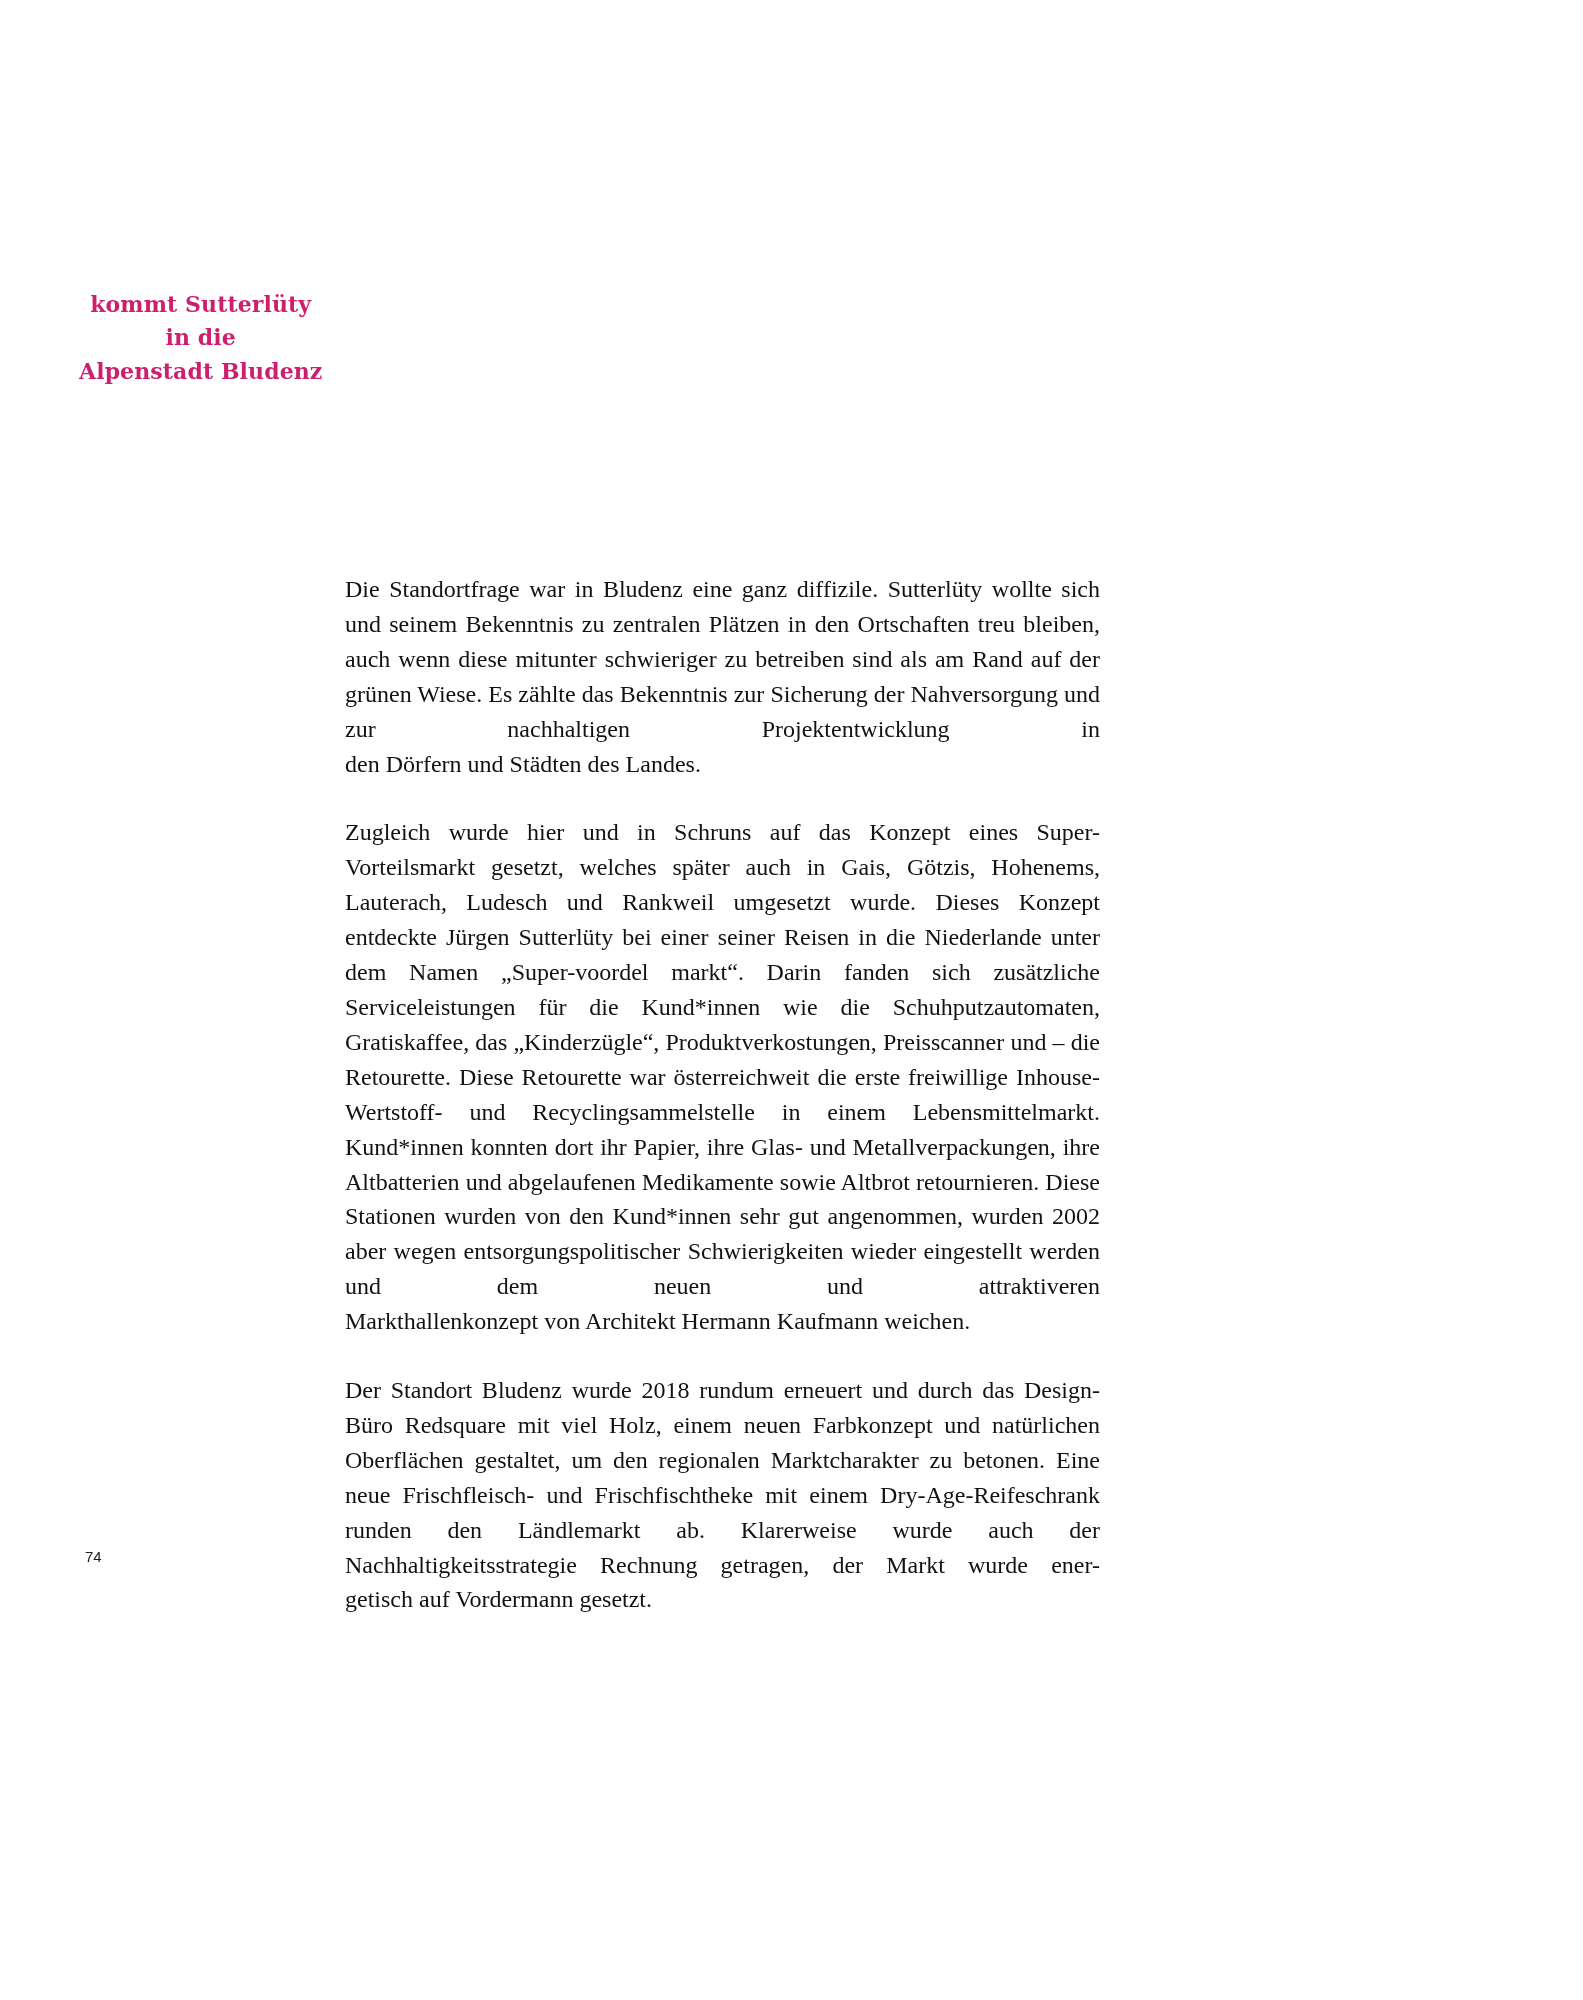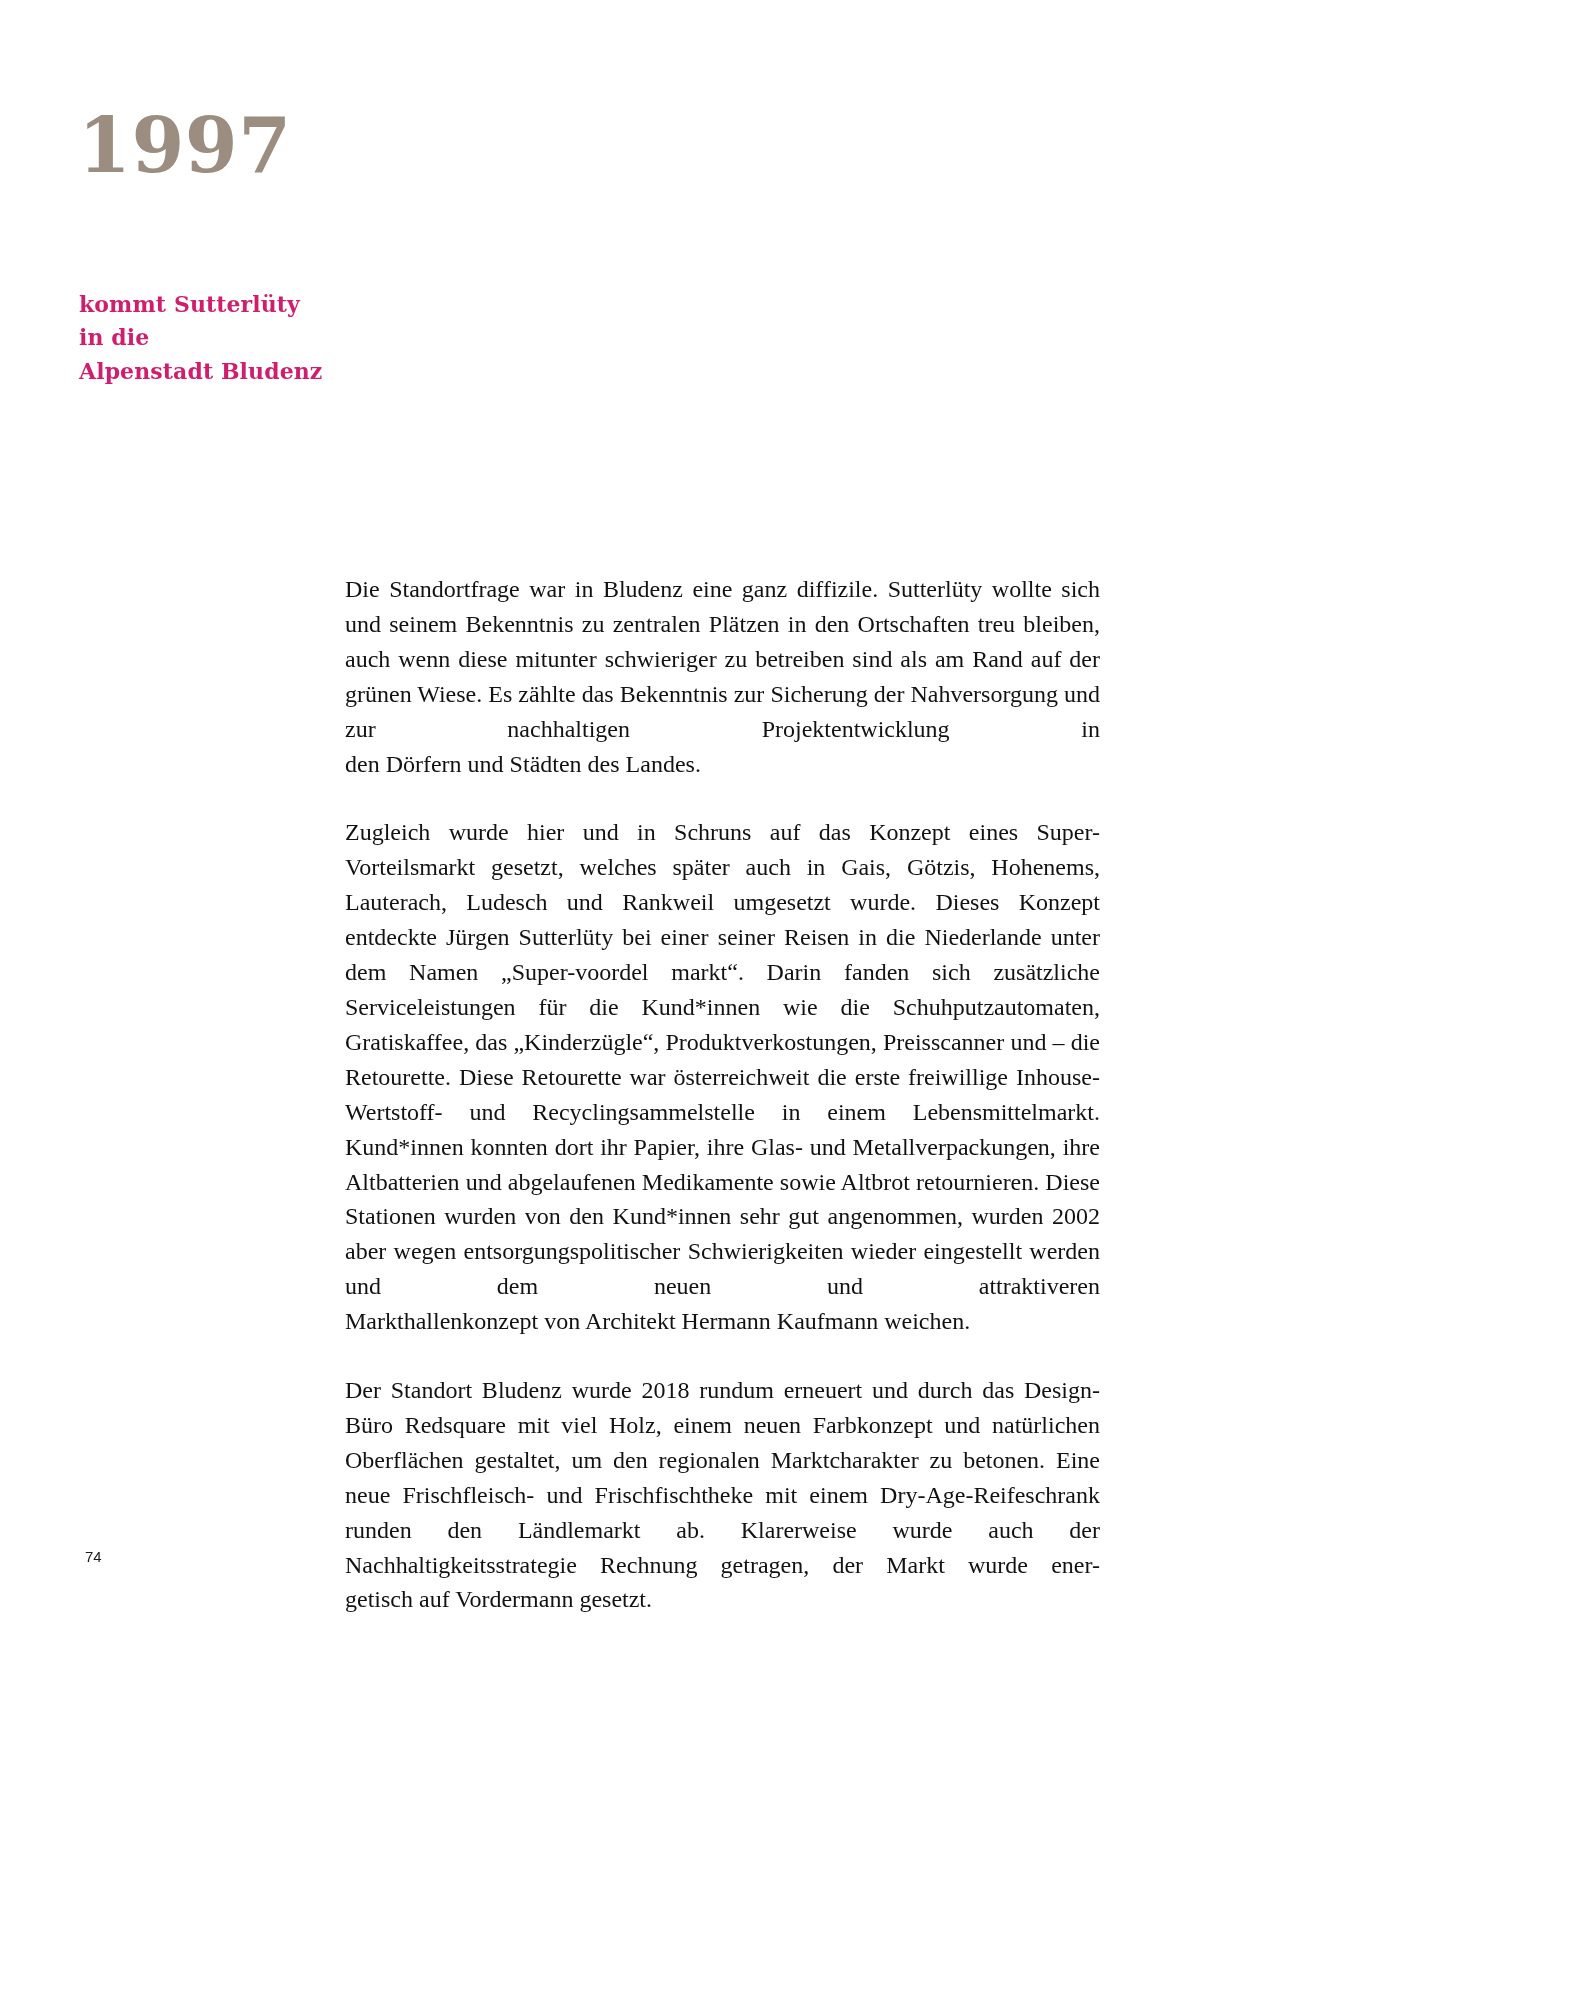--- a/index.html
+++ b/index.html
@@ -39,20 +39,21 @@
   .chapter-heading {
     position: absolute;
     left: 79px;
     top: 288px;
     font-family: "DejaVu Serif", "Liberation Serif", serif;
     font-size: 22px;
     font-weight: 700;
     line-height: 1.52;
     color: #cd1f6d;
     letter-spacing: 0.1px;
+    text-align: center;
   }
   .chapter-heading .hl {
     display: block;
     white-space: nowrap;
   }
 
   
   .page-number {
     position: absolute;
     left: 85px;
@@ -93,21 +94,20 @@
   .para-flow {
     text-align: justify;
     text-align-last: justify;
   }
 </style>
 </head>
 <body>
 
 <div class="page">
 
-  <div class="year">1997</div>
 
   <div class="chapter-heading">
     <span class="hl">kommt Sutterlüty</span>
     <span class="hl">in die</span>
     <span class="hl">Alpenstadt Bludenz</span>
   </div>
 
   <div class="page-number">74</div>
 
   <div class="body-column">

